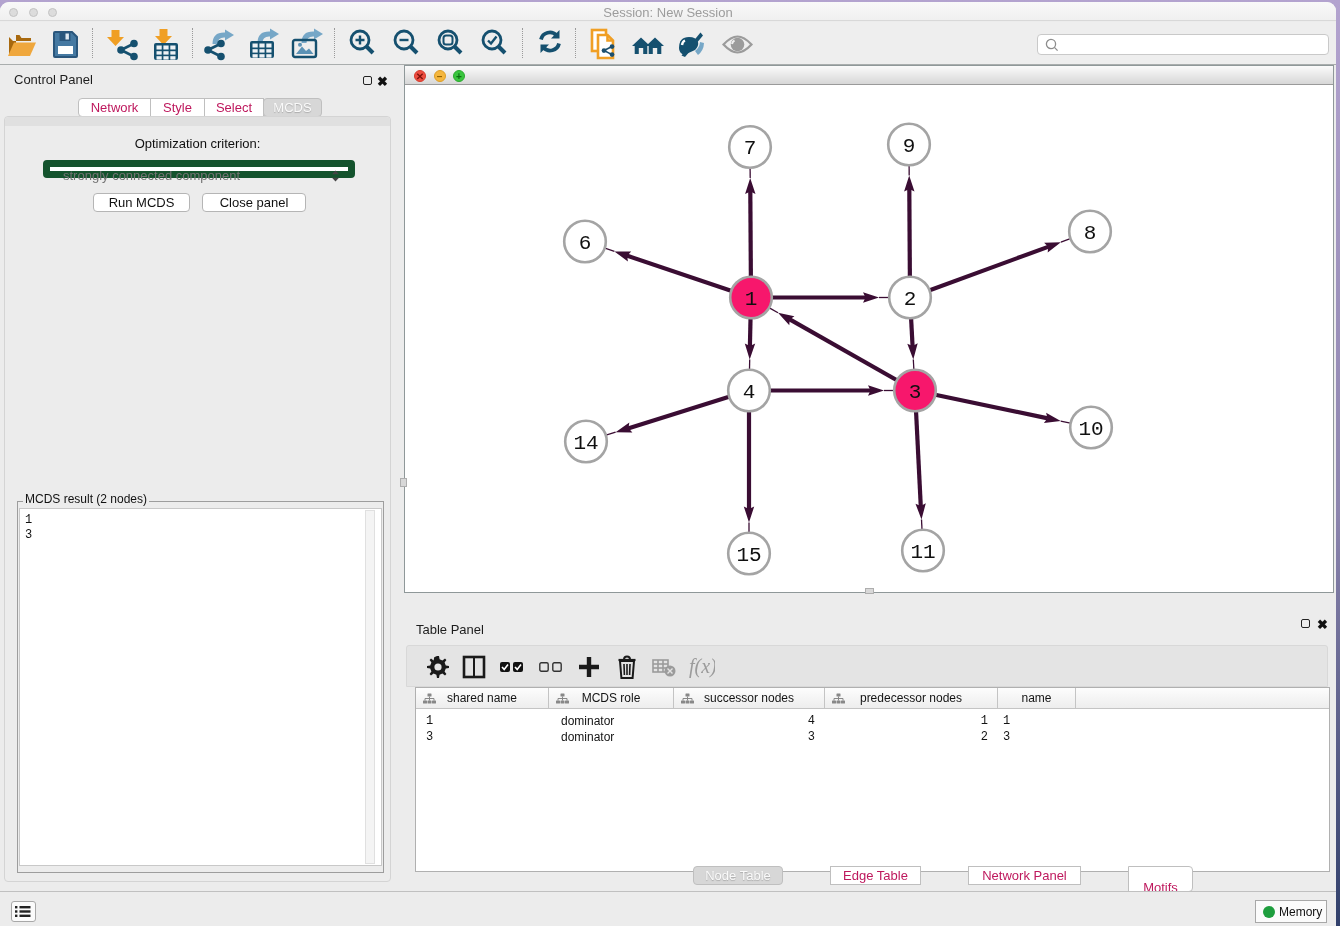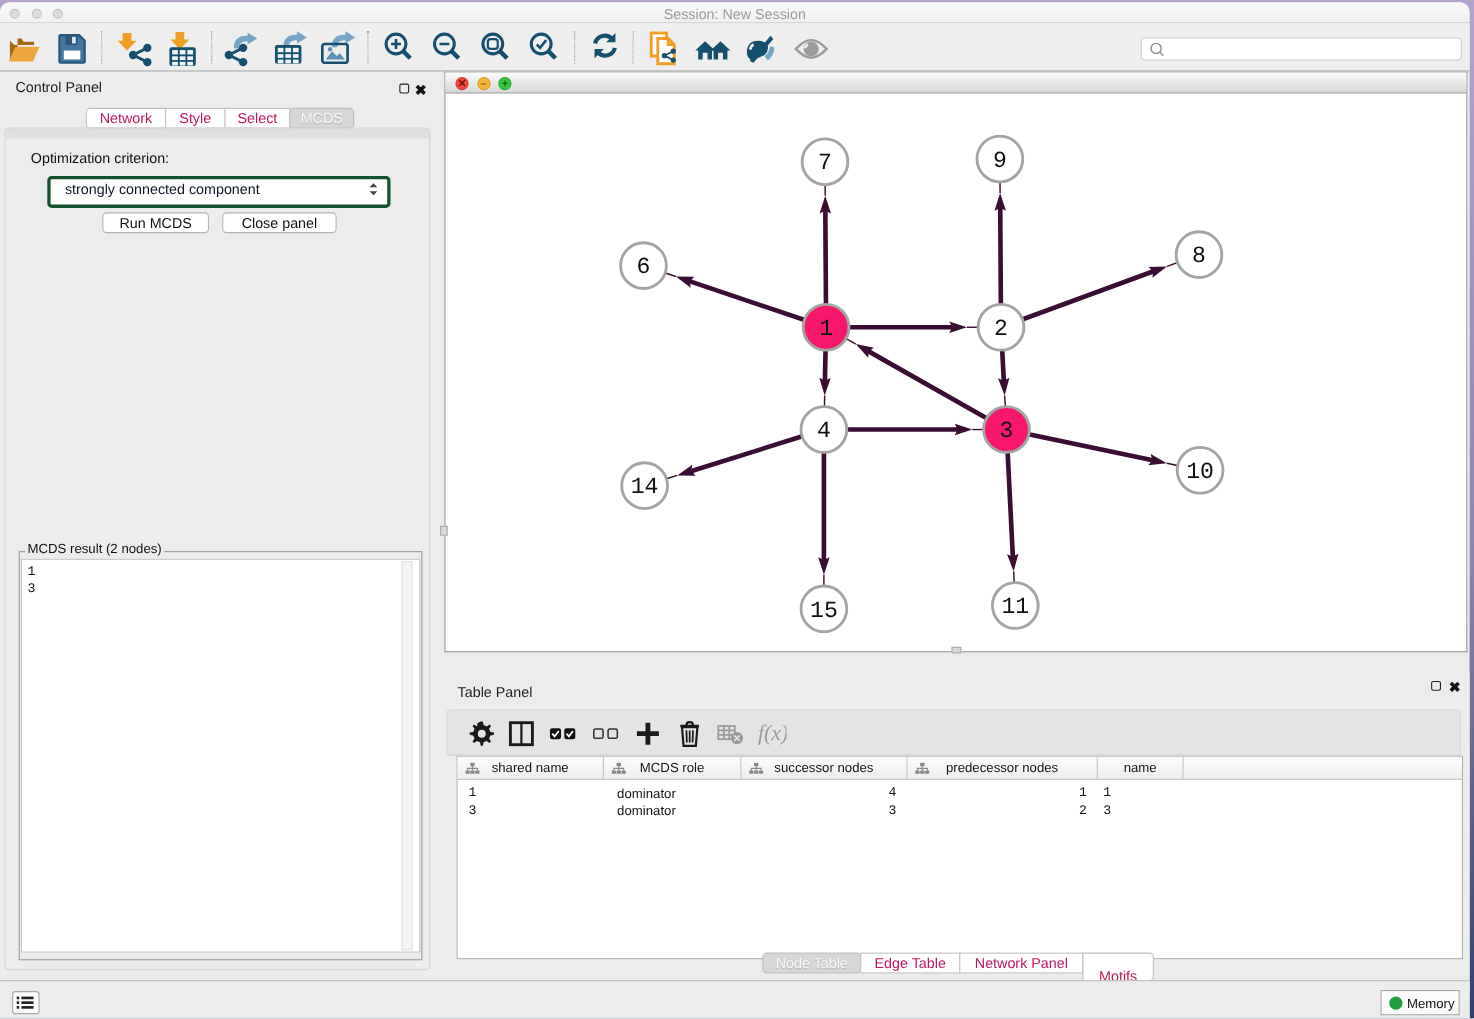--- a/index.html
+++ b/index.html
@@ -18,22 +18,22 @@
 
 .pt-float { position:absolute; width:9px; height:9px; border:1.5px solid #222; border-radius:2px; }
 .pt-close { position:absolute; font-size:13px; font-weight:bold; color:#111; line-height:10px; }
 
 #cp-title { position:absolute; left:14px; top:70px; font-size:13px; color:#1d1d1d; }
 #cp-tabs { position:absolute; left:79px; top:96px; height:19px; display:flex; }
 .tab { height:19px; border:1px solid #bfbfbf; background:#fff; color:#be185d; font-size:13px; text-align:center; line-height:17px; margin-left:-1px; padding:0 12px; }
 .tab.sel { background:#d7d7d7; color:#fafafa; border-radius:4px; text-shadow:0 1px 1px #aaa; }
 #cp-body { position:absolute; left:4px; top:114px; width:387px; height:766px; background:#ececec; border:1px solid #d4d4d4; border-radius:4px; }
 #cp-body:before { content:""; position:absolute; left:0; top:0; width:100%; height:9px; background:#e0e0e0; border-radius:4px 4px 0 0;}
-#opt-label { position:absolute; left:0; top:134px; width:395px; font-size:13px; color:#101010;margin-left:28px; }
-#opt-select { position:absolute; left:43px; top:158px; width:312px; height:29px; background:#fff; border:3px solid #14532d; border-radius:4px; font-size:13px; color:#0f172a; line-height:17px; padding-left:13px; }
+#opt-label { position:absolute; left:0; top:134px; width:395px; text-align:center; font-size:13px; color:#101010; }
+#opt-select { position:absolute; left:43px; top:158px; width:312px; height:18px; background:#fff; border:7px solid #14532d; border-radius:4px; font-size:13px; color:#737373; line-height:17px; padding-left:13px; }
 .btn { position:absolute; height:19px; background:#fff; border:1px solid #b5b5b5; border-radius:4px; font-size:13px; color:#111; text-align:center; line-height:17px; }
 #mcds-box { position:absolute; left:17px; top:499px; width:367px; height:372px; border:1px solid #9d9d9d; }
 #mcds-legend { position:absolute; left:23px; top:490px; font-size:12px; color:#111; background:#ececec; padding:0 2px; }
 #mcds-text { position:absolute; left:1px; top:6px; width:363px; height:358px; background:#fff; border:1px solid #c8c8c8; font-family:'Liberation Mono',monospace; font-size:12px; color:#111; padding:4px 0 0 5px; line-height:15px; }
 #mcds-scroll { position:absolute; right:6px; top:1px; width:10px; height:354px; background:#f4f4f4; border:1px solid #e0e0e0; }
 
 #net-win { position:absolute; left:404px; top:62.5px; width:930px; height:528px; border:1px solid #8f9899; background:#fff; }
 #net-title { position:absolute; left:0; top:0; width:100%; height:19px; background:linear-gradient(#fbfbfb,#d7d7d7); border-bottom:1px solid #9a9a9a; }
 #net-title .cap { position:absolute; top:2.5px; left:0; width:100%; text-align:center; font-size:13px; color:#2c2c2c; font-weight:bold; letter-spacing:0.5px;}
 .mac { position:absolute; top:4px; width:12px; height:12px; border-radius:50%; font-size:10px; font-weight:bold; text-align:center; line-height:12px; }
@@ -41,21 +41,21 @@
 #tp { position:absolute; left:398px; top:610px; width:938px; height:291px; background:#ececec; }
 #tp-title { position:absolute; left:18px; top:10px; font-size:13px; color:#1d1d1d; }
 #tp-toolbar { position:absolute; left:8px; top:33px; width:922px; height:42px; background:#e4e4e4; border:1px solid #d8d8d8; border-radius:3px 3px 0 0; }
 #tbl { position:absolute; left:17px; top:75px; width:915px; height:185px; background:#fff; border:1px solid #b0b0b0; }
 #tbl-head { position:absolute; left:0; top:0; width:100%; height:21px; background:linear-gradient(#fdfdfd,#ededed); border-bottom:1px solid #c4c4c4; }
 .th { position:absolute; top:0; height:21px; border-right:1px solid #c4c4c4; font-size:12px; color:#141414; }
 .th span { position:absolute; top:3px; width:100%; text-align:center; }
 .col-ico { position:absolute; top:5px; }
 .td { position:absolute; font-size:12px; color:#141414; }
 
-#bot-tabs { position:absolute; left:694px; top:863.5px; height:19px; display:flex; }
+#bot-tabs { position:absolute; left:694px; top:863.5px; height:19px; display:flex;gap:48px; }
 
 #statusbar { position:absolute; left:0; top:889px; width:1336px; height:37px; background:#ececec; border-top:1px solid #c0c0c0; }
 #listbtn { position:absolute; left:11px; top:9px; width:25px; height:21px; background:#fbfbfb; border:1px solid #a8a8a8; border-radius:3px; }
 #membtn { position:absolute; right:9px; top:8px; width:72px; height:23px; background:#fbfbfb; border:1px solid #a8a8a8; font-size:12px; color:#111; }
 #membtn .dot { position:absolute; left:7px; top:5px; width:12px; height:12px; border-radius:50%; background:#1e9e3e; }
 #membtn .t { position:absolute; left:23px; top:4px; }
 </style>
 </head>
 <body>
 <div id="stage">

